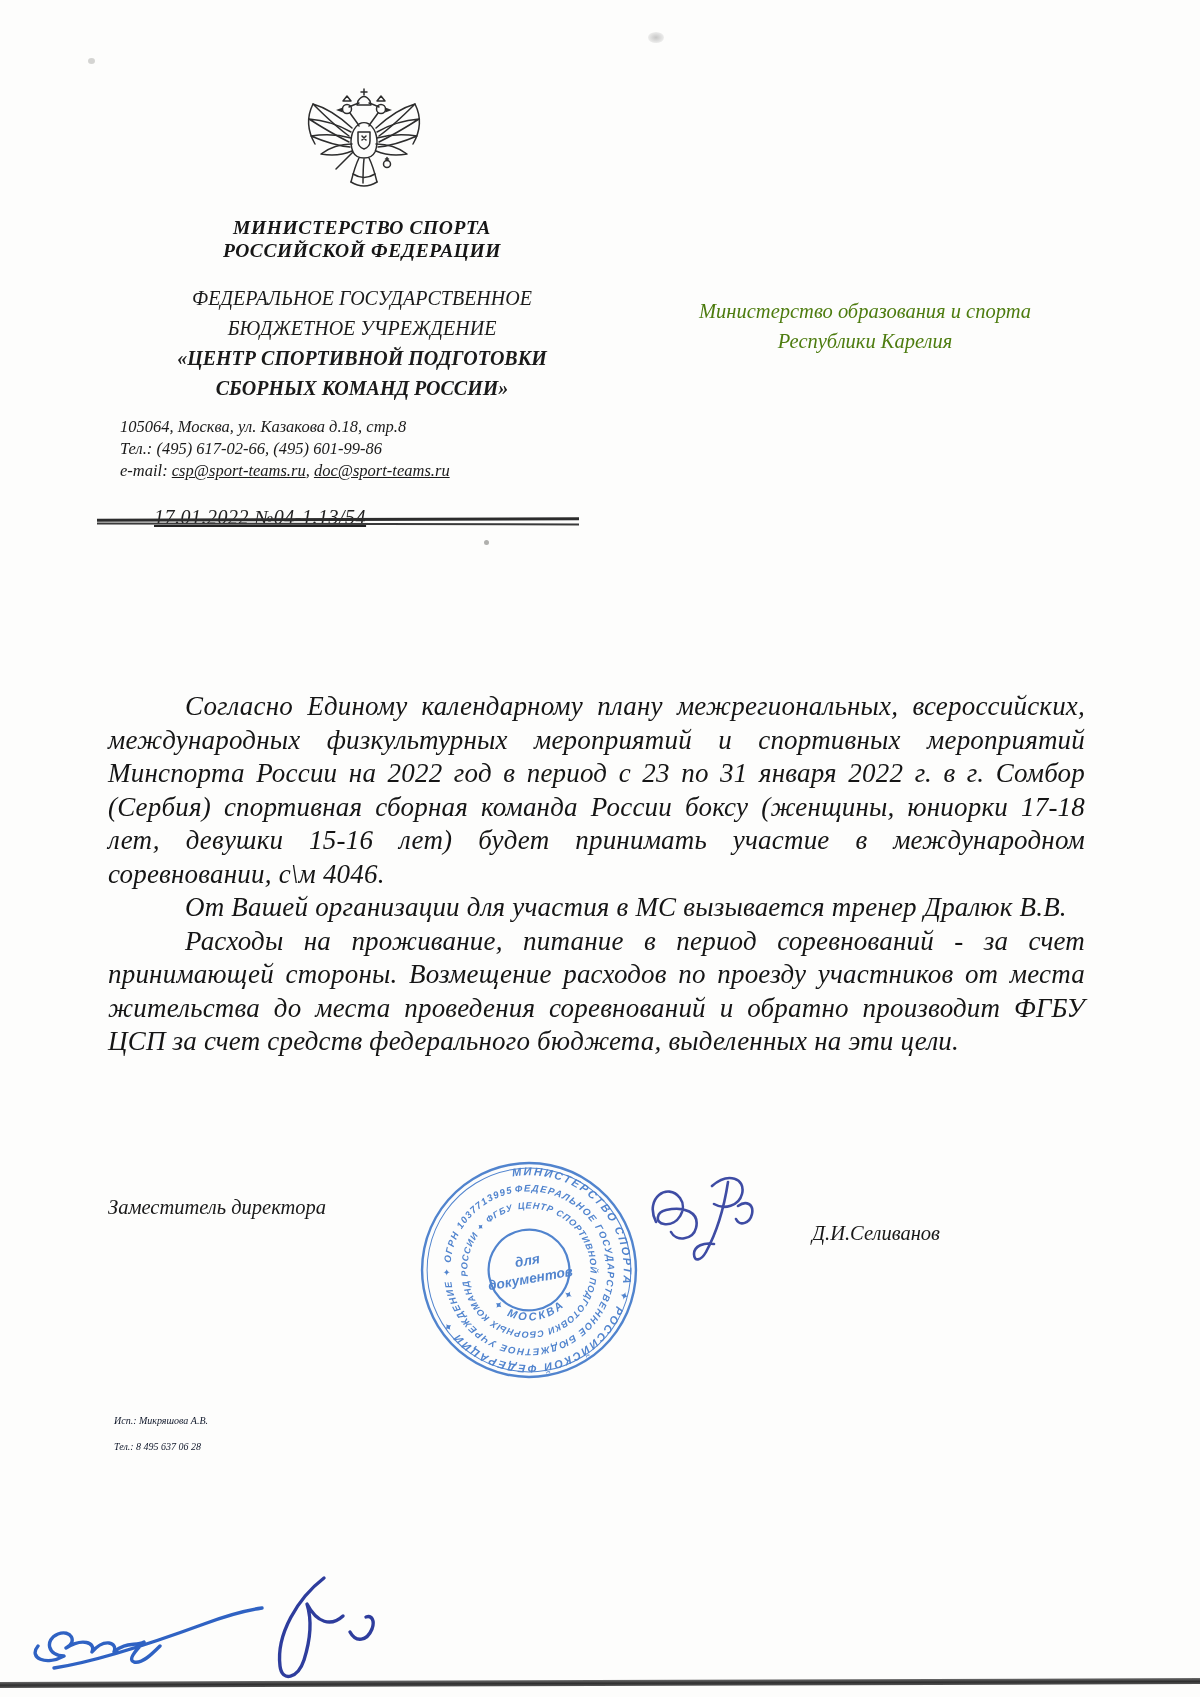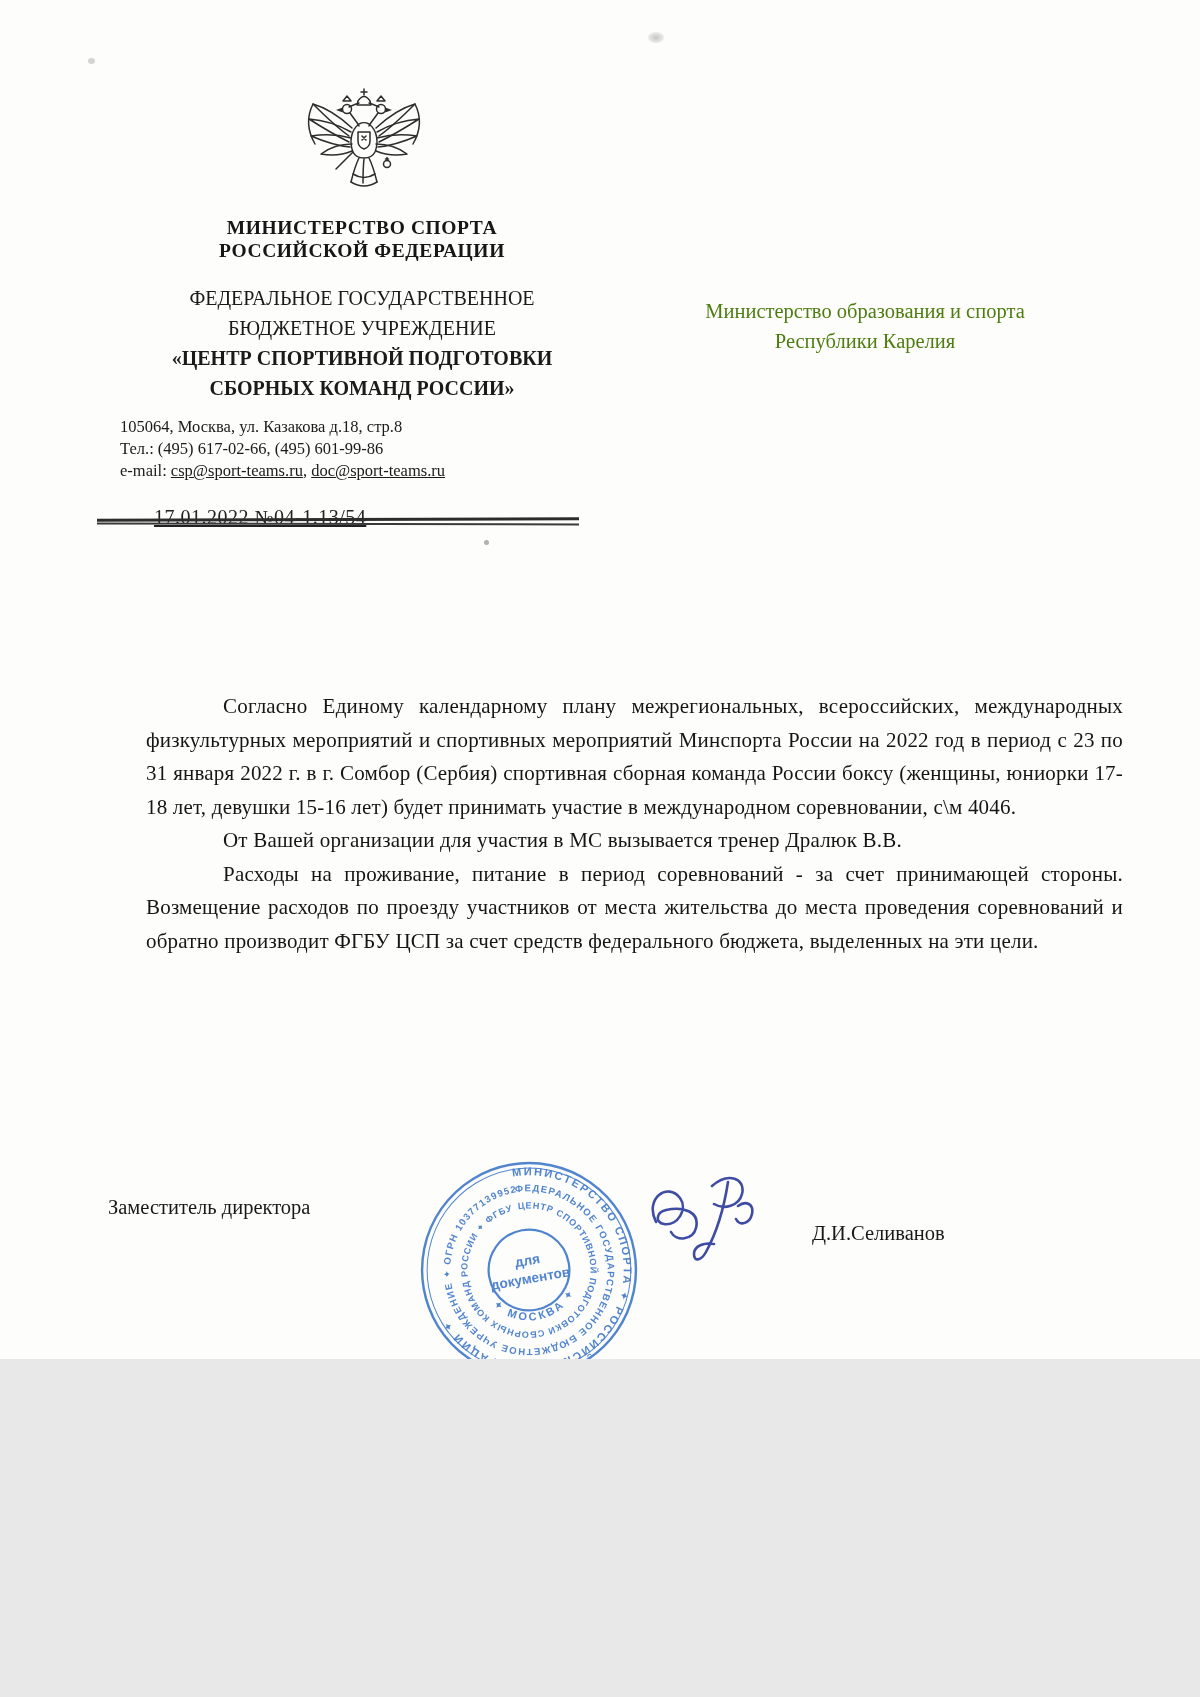--- a/index.html
+++ b/index.html
@@ -1,23 +1,24 @@
 <!DOCTYPE html>
 <html><head>
 <meta charset="utf-8">
 <style>
   html,body{margin:0;padding:0;background:#e8e8e8;}
   .page{
     position:relative;
-    width:1200px;height:1359px;
+    width:1200px;height:1697px;
     background:#fdfdfc;
     margin:0 auto;
     overflow:hidden;
     font-family:"Liberation Serif","DejaVu Serif",serif;
     color:#1d1d1d;
+    font-style:italic;
   }
   
   .emblem{position:absolute;left:298px;top:86px;width:132px;height:120px;}
   .ministry{
     position:absolute;left:115px;top:216px;width:494px;
     text-align:center;font-weight:700;font-size:19.5px;line-height:23px;
     letter-spacing:.6px;color:#161616;
   }
   .orgname{
     position:absolute;left:108px;top:283px;width:508px;
@@ -39,22 +40,22 @@
   .refline .reftext{
     position:absolute;left:57px;top:2px;
     font-size:20px;color:#222;text-decoration:underline;letter-spacing:.5px;
     white-space:nowrap;
   }
   .strike1{position:absolute;left:0;top:14px;width:100%;height:2.5px;background:#2c2c2c;transform:rotate(-0.15deg);}
   .strike2{position:absolute;left:0;top:19px;width:100%;height:1.5px;background:#3a3a3a;transform:rotate(0.12deg);}
   
   .bodytext{
     position:absolute;left:108px;top:690px;width:977px;
-    font-size:21px;line-height:33.5px;letter-spacing:.2px;
-    text-align:justify;color:#151515;margin-left:38px;
+    font-size:27px;line-height:33.5px;letter-spacing:.2px;
+    text-align:justify;color:#151515;
   }
   .bodytext p{margin:0;text-indent:77px;}
   
   .sigtitle{position:absolute;left:108px;top:1196px;font-size:20.5px;color:#181818;white-space:nowrap;}
   .signame{position:absolute;left:812px;top:1200px;font-size:20.5px;color:#181818;white-space:nowrap;margin-top:22px;}
   .stamp{position:absolute;left:413px;top:1154px;width:232px;height:232px;opacity:.88;}
   .execsig{position:absolute;left:626px;top:1164px;width:180px;height:110px;opacity:.92;}
   
   .footer{position:absolute;left:114px;top:1408px;font-size:10px;line-height:26px;color:#0f172a;}
   

